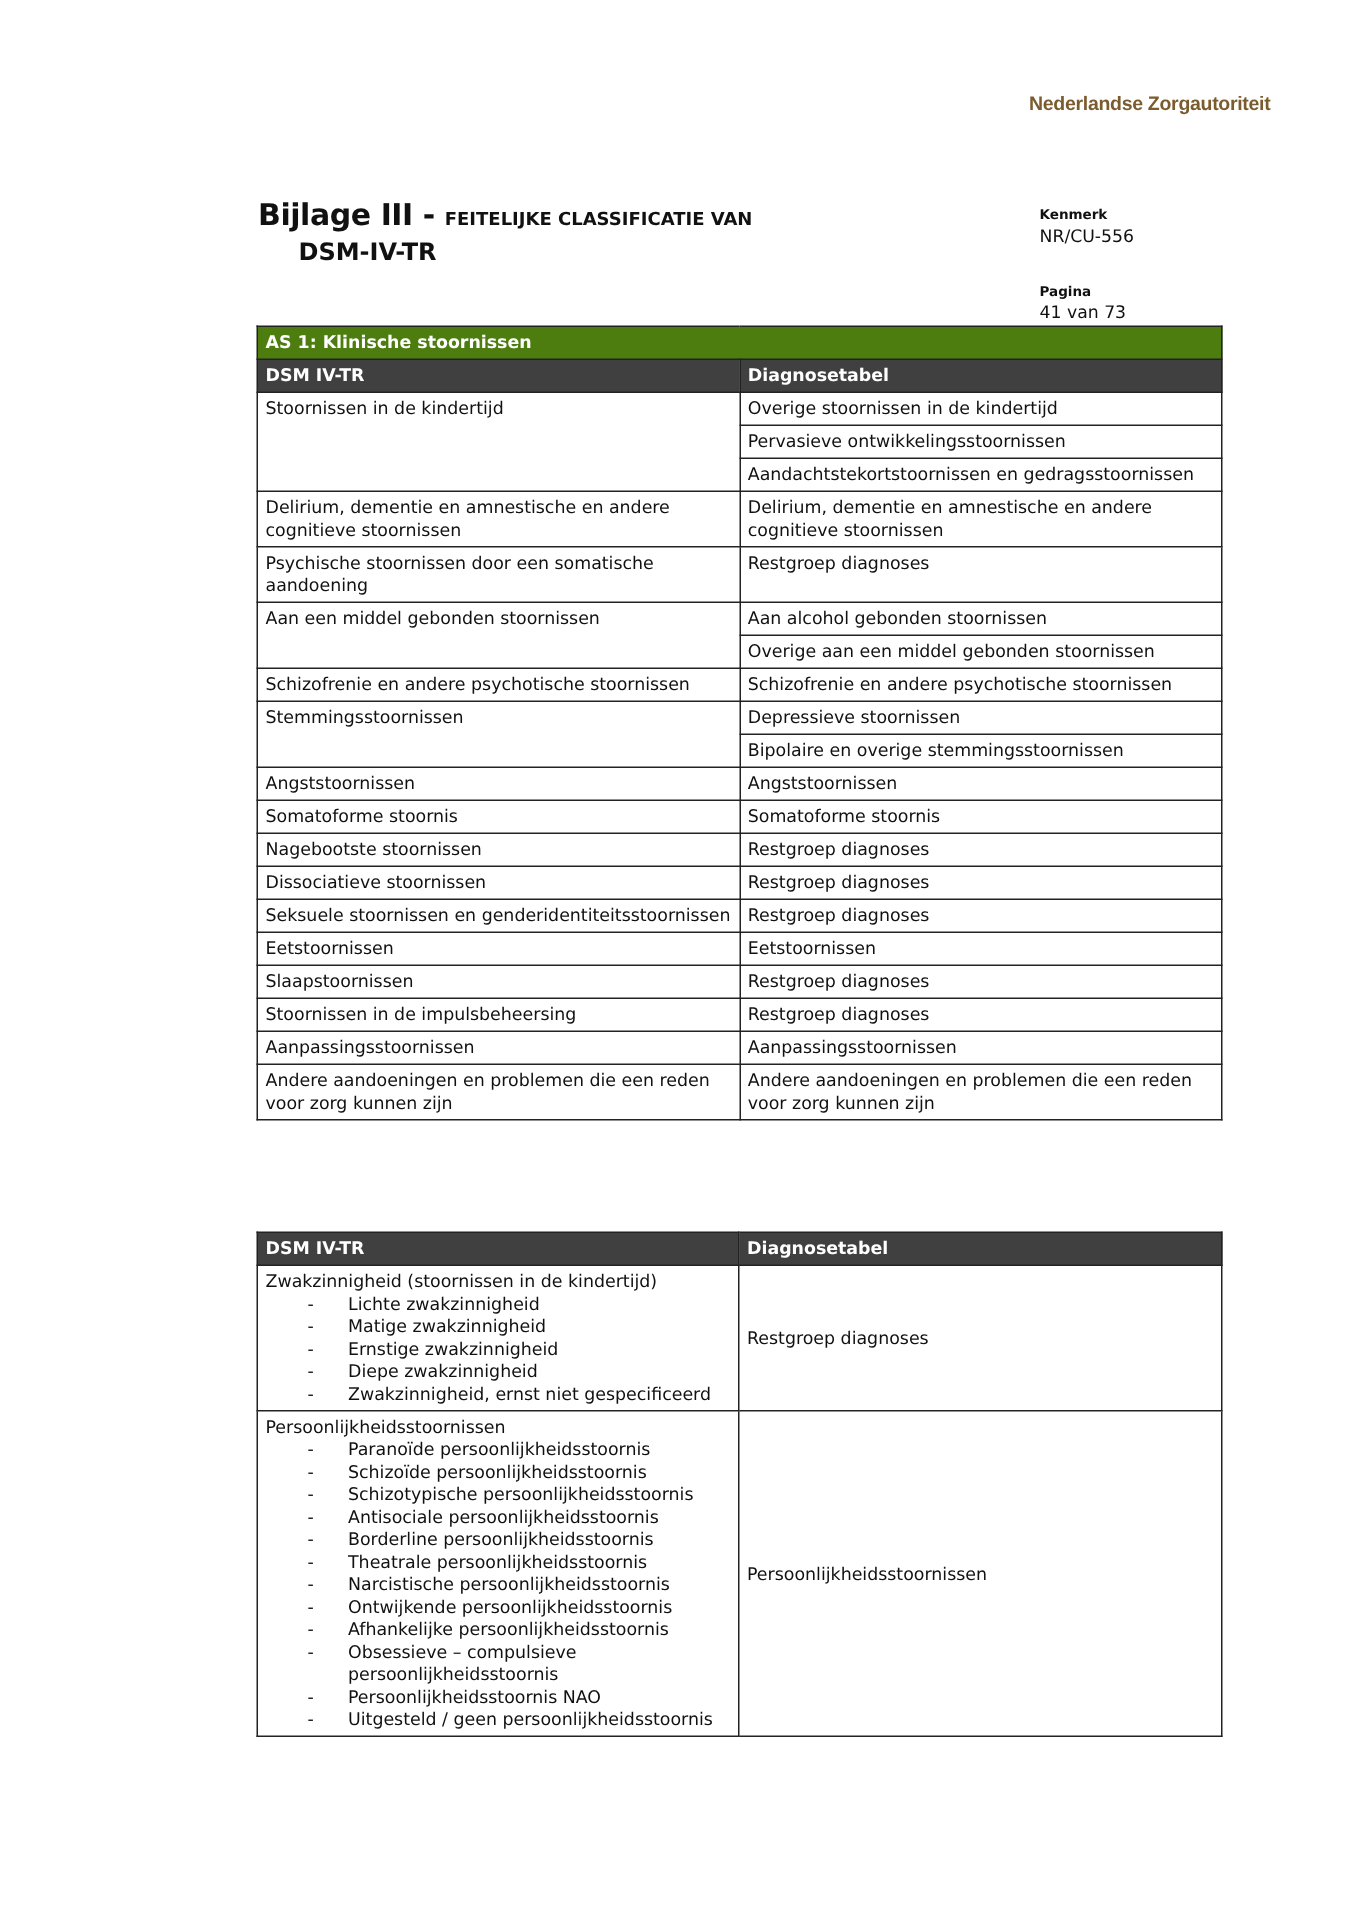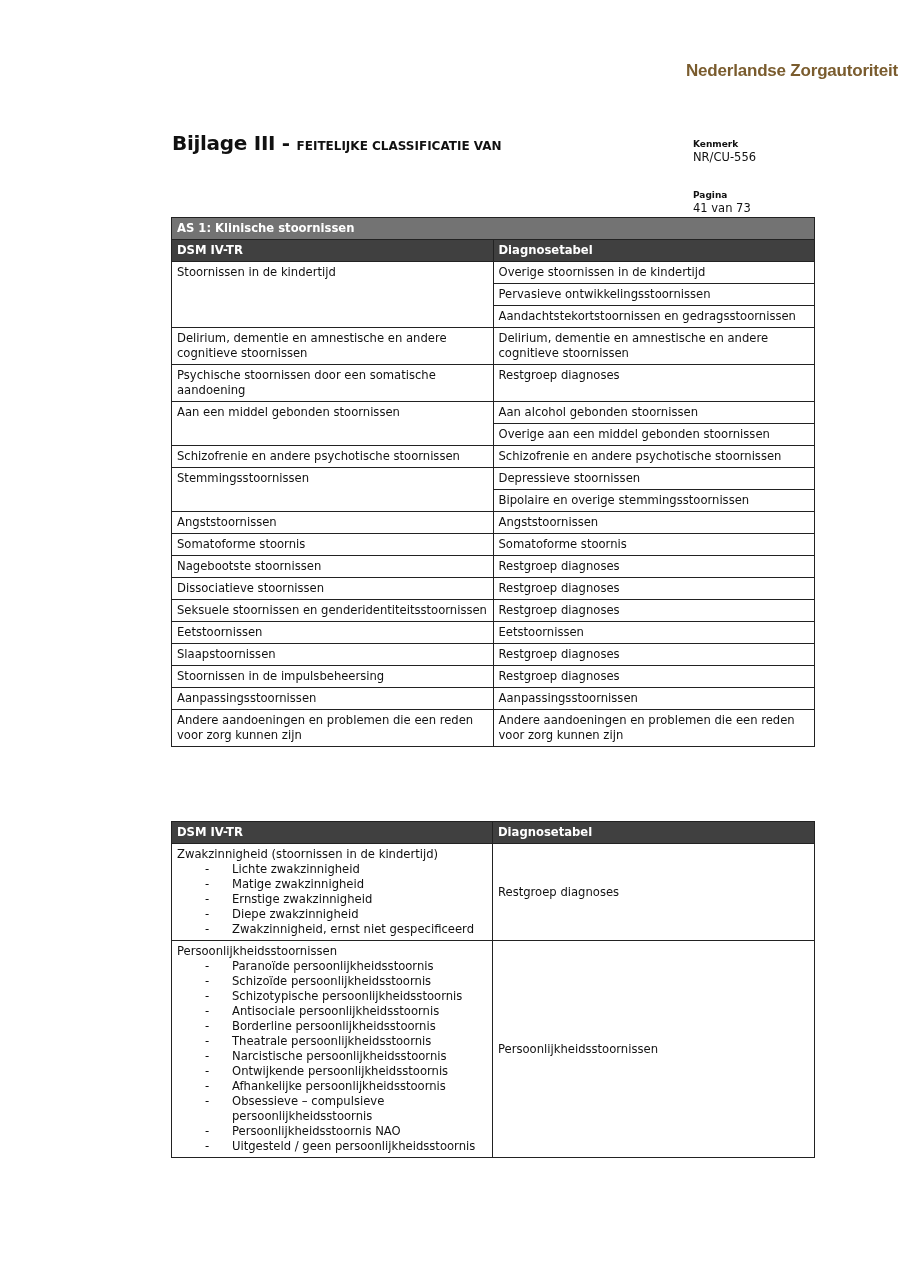--- a/index.html
+++ b/index.html
@@ -1,41 +1,42 @@
 <!DOCTYPE html>
 <html><head>
 <meta charset="utf-8">
 <style>
   html, body { margin: 0; padding: 0; background: #ffffff; }
   body { width: 900px; height: 1273px; position: relative; font-family: "DejaVu Sans", sans-serif; color: #111; }
-  .logo { position: absolute; left: 686px; top: 61px; font-family: "Liberation Sans", sans-serif; font-weight: bold; font-size: 17px; color: #7a5c2e; letter-spacing: -0.2px; }
+  .logo { position: absolute; left: 686px; top: 61px; font-family: "Liberation Sans", sans-serif; font-weight: bold; font-size: 13px; color: #7a5c2e; letter-spacing: -0.2px; }
   .title { position: absolute; left: 172px; top: 131px; font-weight: bold; }
   .title .t1 { font-size: 20px; letter-spacing: -0.3px; }
   .title .t1b { font-size: 12px; }
   .title .t2 { font-size: 16px; margin-left: 27px; display: block; margin-top: 3px; }
   .meta { position: absolute; left: 693px; font-size: 11px; }
   .meta .lab { font-size: 9px; font-weight: bold; display: block; }
   .meta .val { font-size: 11.5px; display: block; margin-top: 1px; }
   table.grid { position: absolute; left: 171px; width: 644px; border-collapse: collapse; font-size: 11.6px; table-layout: fixed; }
   table.grid td { border: 1.5px solid #222; padding: 3px 5px 3px 5px; vertical-align: top; line-height: 15px; }
   table.grid td.c1 { width: 310px; }
-  .sec { background: #737373; color: #fff; font-weight: bold; }
+  .sec { background: #4d7c0f; color: #fff; font-weight: bold; }
   .hdr { background: #404040; color: #fff; font-weight: bold; }
   .mid { vertical-align: middle !important; }
   ul.dash { list-style: none; margin: 0; padding: 0; }
   ul.dash li { position: relative; padding-left: 55px; }
   ul.dash li::before { content: "-"; position: absolute; left: 28px; }
 </style>
 </head>
 <body>
 
 <div class="logo">Nederlandse Zorgautoriteit</div>
 
 <div class="title">
   <span class="t1">Bijlage III - </span><span class="t1b">FEITELIJKE CLASSIFICATIE VAN</span>
+  <span class="t2">DSM-IV-TR</span>
 </div>
 
 <div class="meta" style="top:139px;">
   <span class="lab">Kenmerk</span>
   <span class="val">NR/CU-556</span>
 </div>
 <div class="meta" style="top:190px;">
   <span class="lab">Pagina</span>
   <span class="val">41 van 73</span>
 </div>

